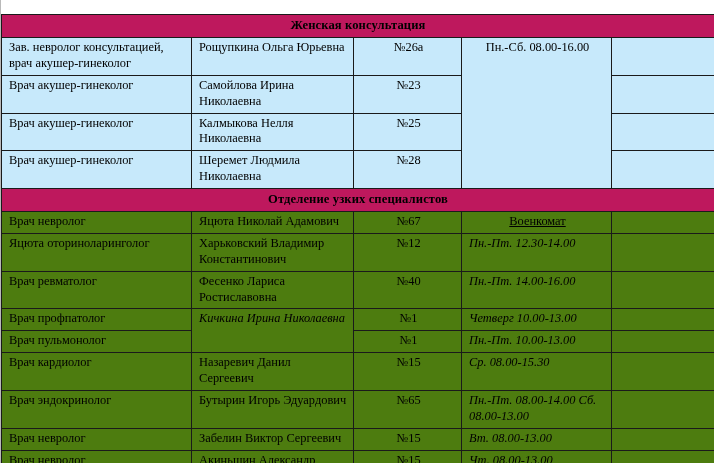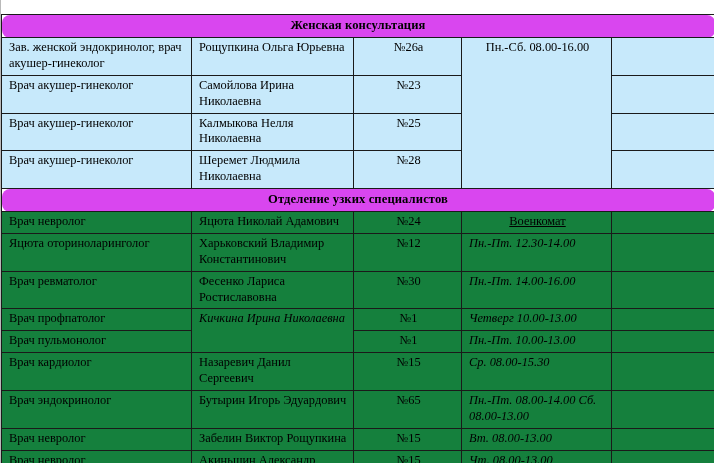--- a/index.html
+++ b/index.html
@@ -54,47 +54,46 @@
 
   
   col.c-role   { width: 190px; }
   col.c-name   { width: 162px; }
   col.c-room   { width: 108px; }
   col.c-sched  { width: 150px; }
   col.c-extra  { width: 103px; }
 
   
   tr.section-row > td {
-    background: #d946ef;
+    background: #be185d;
     border-left: 1px solid #1a1a1a;
     border-right: 1px solid #1a1a1a;
     border-top: 1px solid #1a1a1a;
     border-bottom: 1px solid #1a1a1a;
     text-align: center;
     font-weight: bold;
     font-size: 12.6px;
     padding: 2px 4px 3px;
     height: 17px;
     vertical-align: middle;
     letter-spacing: 0.1px;
-    border-radius: 8px;
   }
 
   
   .top-spacer {
     position: absolute;
     left: 1px;
     top: 0;
     width: 713px;
     height: 14px;
     background: #ffffff;
   }
 
   
-  tr.lav td { background: #15803d; }
+  tr.lav td { background: #4d7c0f; }
 
   td.center { text-align: center; text-decoration: underline; }
   td.room { text-align: center; }
   td.sched { text-align: left; font-style: italic; }
   td.merged-sched {
     text-align: center;
     vertical-align: middle;
   }
   td.merged-name { vertical-align: top; font-style: italic; }
 
@@ -117,21 +116,21 @@
         <col class="c-sched">
         <col class="c-extra">
       </colgroup>
       <tbody>
 
         <tr class="section-row">
           <td colspan="5">Женская консультация</td>
         </tr>
 
         <tr>
-          <td>Зав. женской эндокринолог, врач акушер-гинеколог</td>
+          <td>Зав. невролог консультацией, врач акушер-гинеколог</td>
           <td>Рощупкина Ольга Юрьевна</td>
           <td class="room">№26а</td>
           <td class="merged-sched" rowspan="4">Пн.-Сб. 08.00-16.00</td>
           <td></td>
         </tr>
 
         <tr>
           <td>Врач акушер-гинеколог</td>
           <td>Самойлова Ирина Николаевна</td>
           <td class="room">№23</td>
@@ -152,37 +151,37 @@
           <td></td>
         </tr>
 
         <tr class="section-row">
           <td colspan="5">Отделение узких специалистов</td>
         </tr>
 
         <tr class="lav">
           <td>Врач невролог</td>
           <td>Яцюта Николай Адамович</td>
-          <td class="room">№24</td>
+          <td class="room">№67</td>
           <td class="center">Военкомат</td>
           <td></td>
         </tr>
 
         <tr class="lav">
           <td>Яцюта оториноларинголог</td>
           <td>Харьковский Владимир Константинович</td>
           <td class="room">№12</td>
           <td class="sched">Пн.-Пт. 12.30-14.00</td>
           <td></td>
         </tr>
 
         <tr class="lav">
           <td>Врач ревматолог</td>
           <td>Фесенко Лариса Ростиславовна</td>
-          <td class="room">№30</td>
+          <td class="room">№40</td>
           <td class="sched">Пн.-Пт. 14.00-16.00</td>
           <td></td>
         </tr>
 
         <tr class="lav">
           <td>Врач профпатолог</td>
           <td class="merged-name" rowspan="2">Кичкина Ирина Николаевна</td>
           <td class="room">№1</td>
           <td class="sched">Четверг 10.00-13.00</td>
           <td></td>
@@ -206,21 +205,21 @@
         <tr class="lav">
           <td>Врач эндокринолог</td>
           <td>Бутырин Игорь Эдуардович</td>
           <td class="room">№65</td>
           <td class="sched">Пн.-Пт. 08.00-14.00 Сб. 08.00-13.00</td>
           <td></td>
         </tr>
 
         <tr class="lav">
           <td>Врач невролог</td>
-          <td>Забелин Виктор Рощупкина</td>
+          <td>Забелин Виктор Сергеевич</td>
           <td class="room">№15</td>
           <td class="sched">Вт. 08.00-13.00</td>
           <td></td>
         </tr>
 
         <tr class="lav">
           <td>Врач невролог</td>
           <td>Акиньшин Александр Васильевич</td>
           <td class="room">№15</td>
           <td class="sched">Чт. 08.00-13.00</td>

